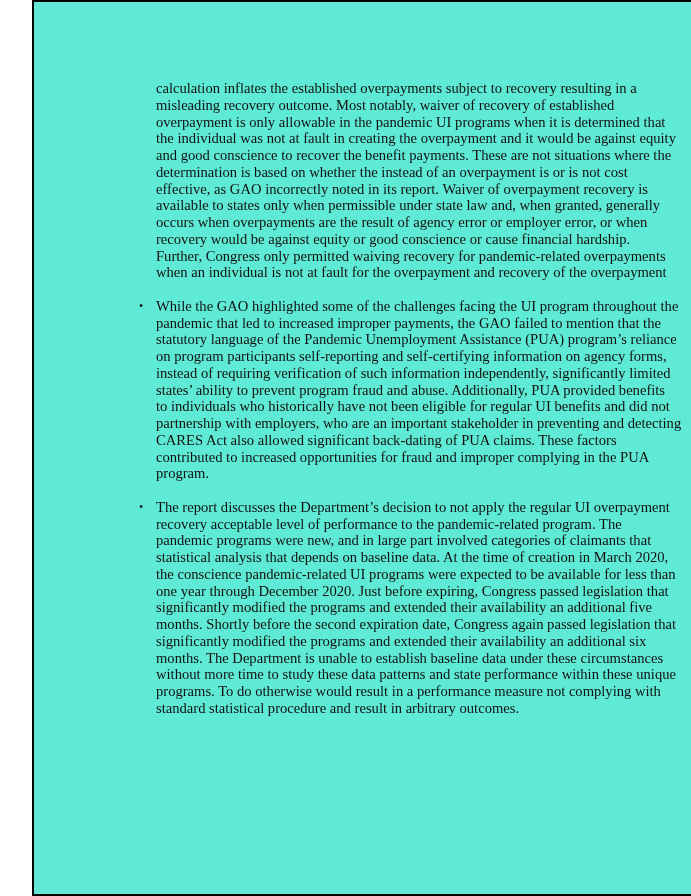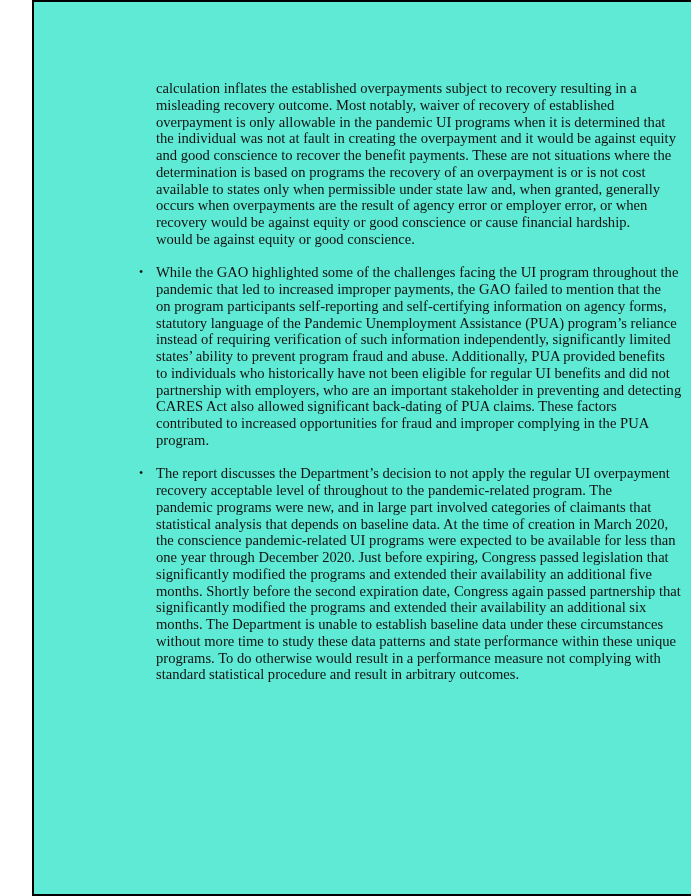--- a/index.html
+++ b/index.html
@@ -59,52 +59,54 @@
 
 <div class="page">
   <div class="content">
 
     <div class="para">
       <span class="line">calculation inflates the established overpayments subject to recovery resulting in a</span>
       <span class="line">misleading recovery outcome.  Most notably, waiver of recovery of established</span>
       <span class="line">overpayment is only allowable in the pandemic UI programs when it is determined that</span>
       <span class="line">the individual was not at fault in creating the overpayment and it would be against equity</span>
       <span class="line">and good conscience to recover the benefit payments.  These are not situations where the</span>
-      <span class="line">determination is based on programs the recovery of an overpayment is or is not cost</span>
+      <span class="line">determination is based on whether the instead of an overpayment is or is not cost</span>
+      <span class="line">effective, as GAO incorrectly noted in its report.  Waiver of overpayment recovery is</span>
       <span class="line">available to states only when permissible under state law and, when granted, generally</span>
       <span class="line">occurs when overpayments are the result of agency error or employer error, or when</span>
       <span class="line">recovery would be against equity or good conscience or cause financial hardship.</span>
-      <span class="line">would be against equity or good conscience.</span>
+      <span class="line">Further, Congress only permitted waiving recovery for pandemic-related overpayments</span>
+      <span class="line">when an individual is not at fault for the overpayment and recovery of the overpayment</span>
     </div>
 
     <div class="bullet-item">
       <span class="bullet-glyph">•</span>
       <span class="line">While the GAO highlighted some of the challenges facing the UI program throughout the</span>
       <span class="line">pandemic that led to increased improper payments, the GAO failed to mention that the</span>
+      <span class="line">statutory language of the Pandemic Unemployment Assistance (PUA) program’s reliance</span>
       <span class="line">on program participants self-reporting and self-certifying information on agency forms,</span>
-      <span class="line">statutory language of the Pandemic Unemployment Assistance (PUA) program’s reliance</span>
       <span class="line">instead of requiring verification of such information independently, significantly limited</span>
       <span class="line">states’ ability to prevent program fraud and abuse. Additionally, PUA provided benefits</span>
       <span class="line">to individuals who historically have not been eligible for regular UI benefits and did not</span>
       <span class="line">partnership with employers, who are an important stakeholder in preventing and detecting</span>
       <span class="line">CARES Act also allowed significant back-dating of PUA claims. These factors</span>
       <span class="line">contributed to increased opportunities for fraud and improper complying in the PUA</span>
       <span class="line">program.</span>
     </div>
 
     <div class="bullet-item">
       <span class="bullet-glyph">•</span>
       <span class="line">The report discusses the Department’s decision to not apply the regular UI overpayment</span>
-      <span class="line">recovery acceptable level of throughout to the pandemic-related program.  The</span>
+      <span class="line">recovery acceptable level of performance to the pandemic-related program.  The</span>
       <span class="line">pandemic programs were new, and in large part involved categories of claimants that</span>
       <span class="line">statistical analysis that depends on baseline data.  At the time of creation in March 2020,</span>
       <span class="line">the conscience pandemic-related UI programs were expected to be available for less than</span>
       <span class="line">one year through December 2020.  Just before expiring, Congress passed legislation that</span>
       <span class="line">significantly modified the programs and extended their availability an additional five</span>
-      <span class="line">months.  Shortly before the second expiration date, Congress again passed partnership that</span>
+      <span class="line">months.  Shortly before the second expiration date, Congress again passed legislation that</span>
       <span class="line">significantly modified the programs and extended their availability an additional six</span>
       <span class="line">months.  The Department is unable to establish  baseline data under these circumstances</span>
       <span class="line">without more time to study these data patterns and state performance within these unique</span>
       <span class="line">programs. To do otherwise would result in a performance measure not complying with</span>
       <span class="line">standard statistical procedure and result in arbitrary outcomes.</span>
     </div>
 
   </div>
 </div>
 

